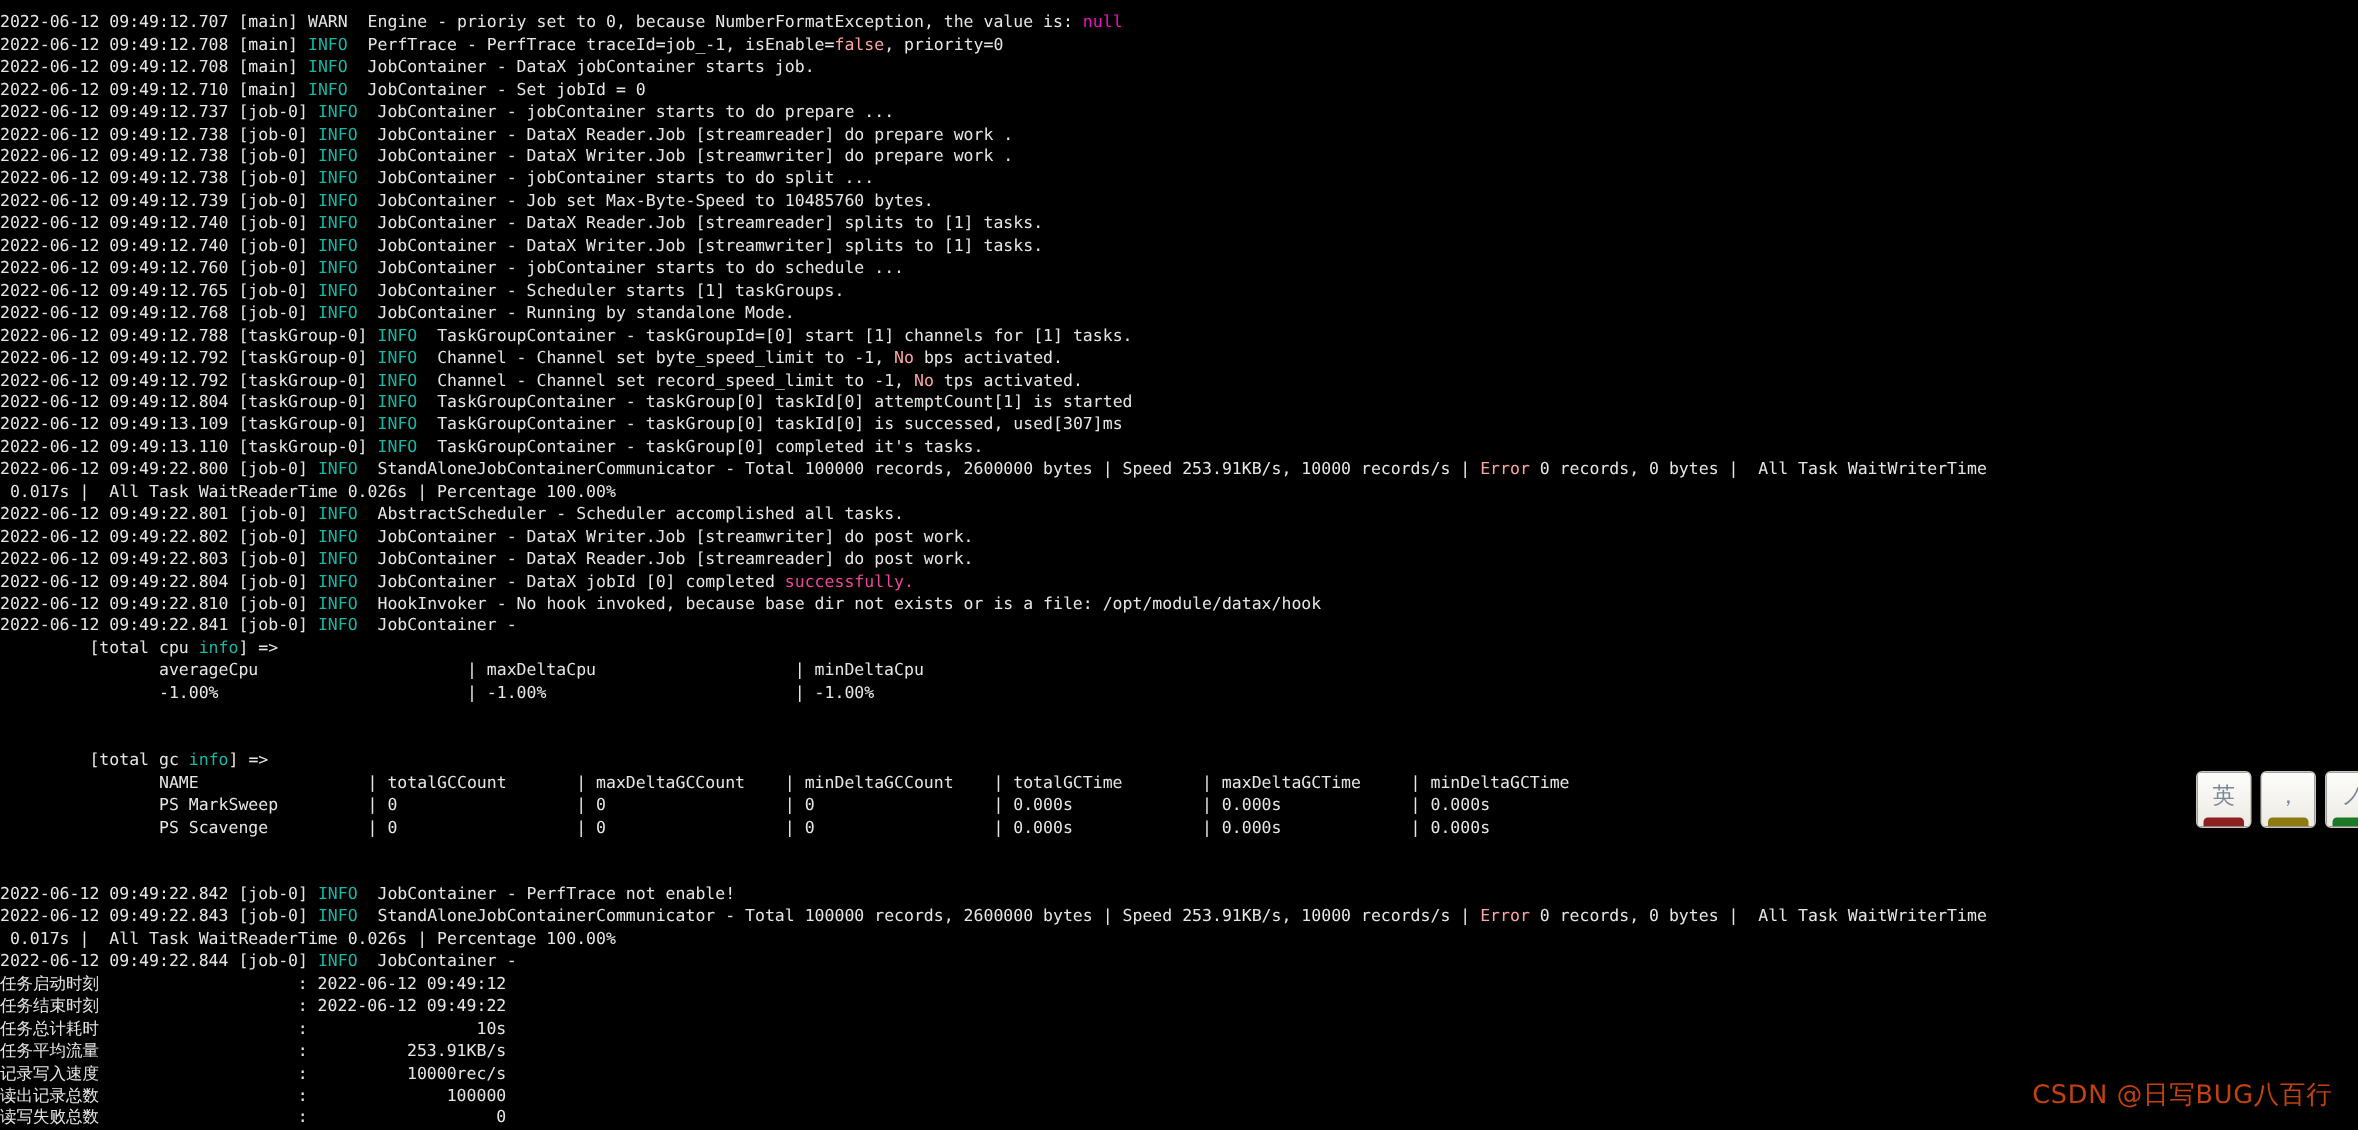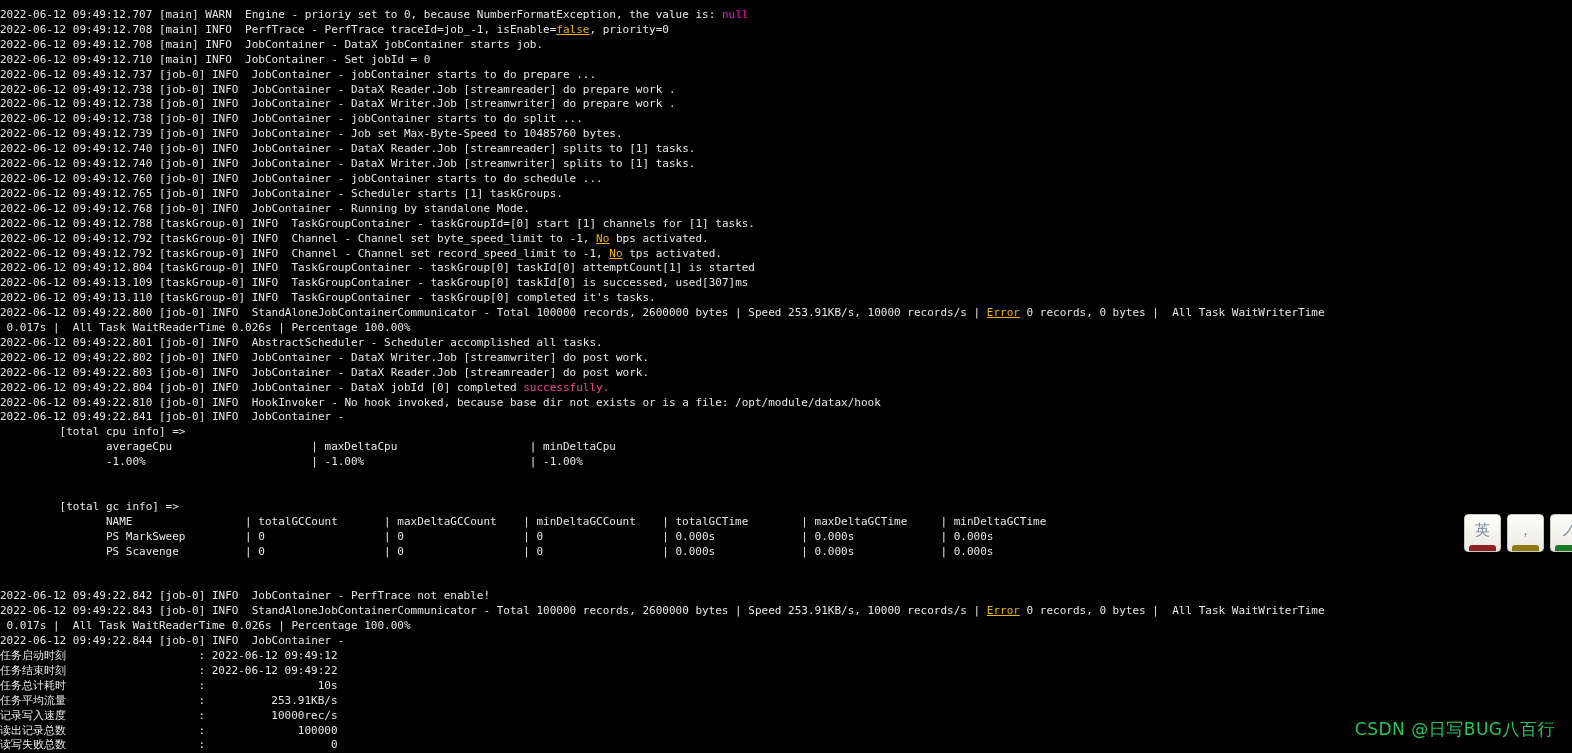--- a/index.html
+++ b/index.html
@@ -34,22 +34,22 @@
   }
 
   .line {
     white-space: pre;
     height: 14.92px;
     overflow: hidden;
   }
 
   
   .c-default { color: #e6e6e6; }
-  .c-cyan    { color: #e5e5e5; text-align: center; }
-  .c-red     { color: #eab308; text-decoration: underline; }
+  .c-cyan    { color: #14b8a6; text-align: center; }
+  .c-red     { color: #fca5a5; }
   .c-green   { color: #ec4899; }
   .c-magenta { color: #f012be; }
 
   
   #ime-bar {
     position: absolute;
     left: 1464px;
     top: 514px;
     display: flex;
     gap: 6px;
@@ -83,21 +83,21 @@
     bottom: 0;
     height: 6px;
     border-radius: 3px 3px 0 0;
   }
 
   
   #watermark {
     position: absolute;
     right: 17px;
     bottom: 12px;
-    color: #22c55e;
+    color: #c2410c;
     font-size: 17px;
     font-family: "DejaVu Sans", "Liberation Sans", sans-serif;
     letter-spacing: 0.5px;
     z-index: 10;
     user-select: none;
   }
 </style>
 </head>
 <body>
 

